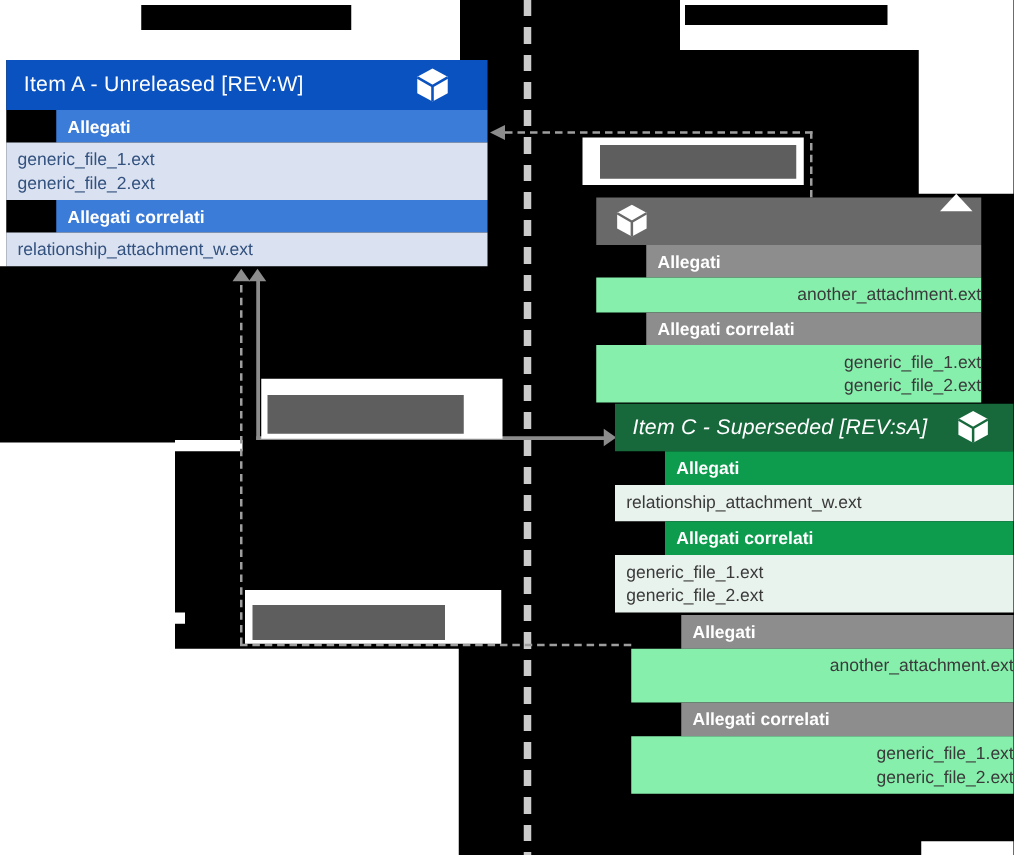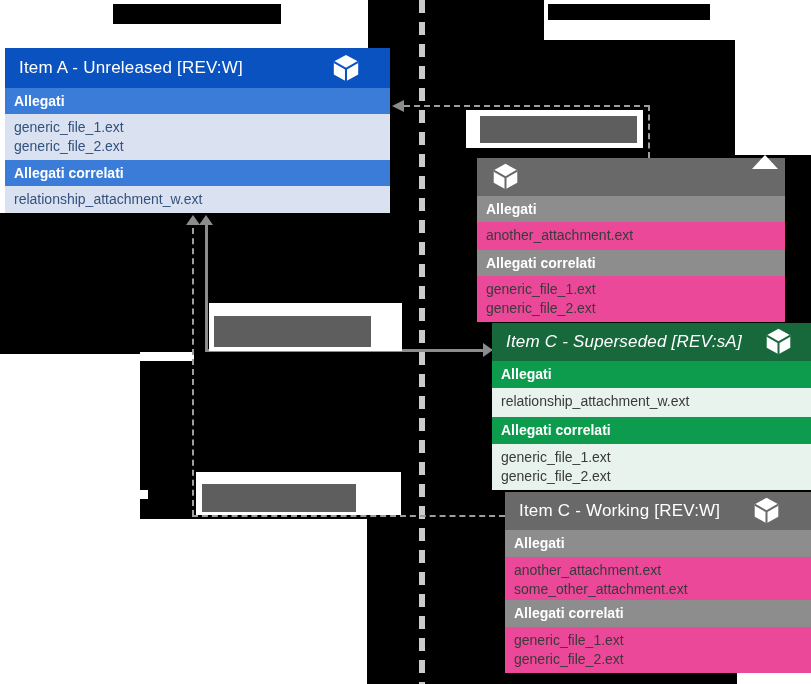--- a/index.html
+++ b/index.html
@@ -11,30 +11,30 @@
   .white{background:#ffffff;}
   .blackbar{background:#000000;}
 
   
   .card{position:absolute;box-shadow:none;}
   .card-header{height:38px;display:flex;align-items:center;justify-content:space-between;
     padding:0 29px 0 14px;box-sizing:border-box;gap:22px;}
   .card-title{color:#ffffff;font-size:17px;letter-spacing:.2px;white-space:nowrap;}
   .cube{width:30px;height:30px;flex:0 0 auto;display:block;}
   .sec{height:26px;line-height:26px;color:#ffffff;font-size:14px;font-weight:600;
-    padding-left:9px;box-sizing:border-box;}
+    padding-left:9px;box-sizing:border-box;margin-left:40px;}
   .rows{font-size:14px;padding:4px 0 0 9px;box-sizing:border-box;line-height:19px;}
   
   .blueH{background:#0A52BF;}
   .blueS{background:#3C7CD9;}
   .blueR{background:#DAE2F1;color:#33517E;}
   
   .grayH{background:#696969;}
   .grayS{background:#8D8D8D;}
-  .grayR{background:#ec4899;color:#3A3A3A;}
+  .grayR{background:#86efac;color:#3A3A3A;text-align:right;}
   
   .greenH{background:#17693C;font-style:italic;}
   .greenS{background:#0D9B4D;}
   .greenR{background:#E9F3EE;color:#3A3A3A;}
   .hdr40{height:40px;}
 
   
   .dashV-thick{width:6px;background:repeating-linear-gradient(to bottom,#CBCBCB 0 13px,transparent 13px 22px);}
   .dashH-thin{height:0;border-top:2px dashed #9E9E9E;}
   .dashV-thin{width:0;border-left:2px dashed #9E9E9E;}
@@ -148,33 +148,23 @@
       <div>relationship_attachment_w.ext</div>
     </div>
     <div class="sec greenS" style="height:27px;line-height:27px;">Allegati correlati</div>
     <div class="rows greenR" style="height:46px;">
       <div>generic_file_1.ext</div>
       <div>generic_file_2.ext</div>
     </div>
   </div>
 
   <div class="card" style="left:505px;top:492px;width:306px;">
-    <div class="card-header grayH" style="color:#696969;">
-      <span class="card-title">Item C - Working [REV:W]</span>
-      <span class="cube">
-        <svg viewBox="0 0 32 32" width="29" height="29">
-            <polygon points="16,2 29,9 29,23 16,30 3,23 3,9" fill="#ffffff"></polygon>
-            <path d="M16 17 L16 30 M16 17 L3 9.5 M16 17 L29 9.5" stroke="currentColor" stroke-width="2.2" fill="none"></path>
-          </svg>
-      </span>
-    </div>
     <div class="sec grayS" style="height:27px;line-height:27px;">Allegati</div>
     <div class="rows grayR" style="height:43px;">
       <div>another_attachment.ext</div>
-      <div>some_other_attachment.ext</div>
     </div>
     <div class="sec grayS" style="height:27px;line-height:27px;">Allegati correlati</div>
     <div class="rows grayR" style="height:46px;">
       <div>generic_file_1.ext</div>
       <div>generic_file_2.ext</div>
     </div>
   </div>
 
 </div>
 

